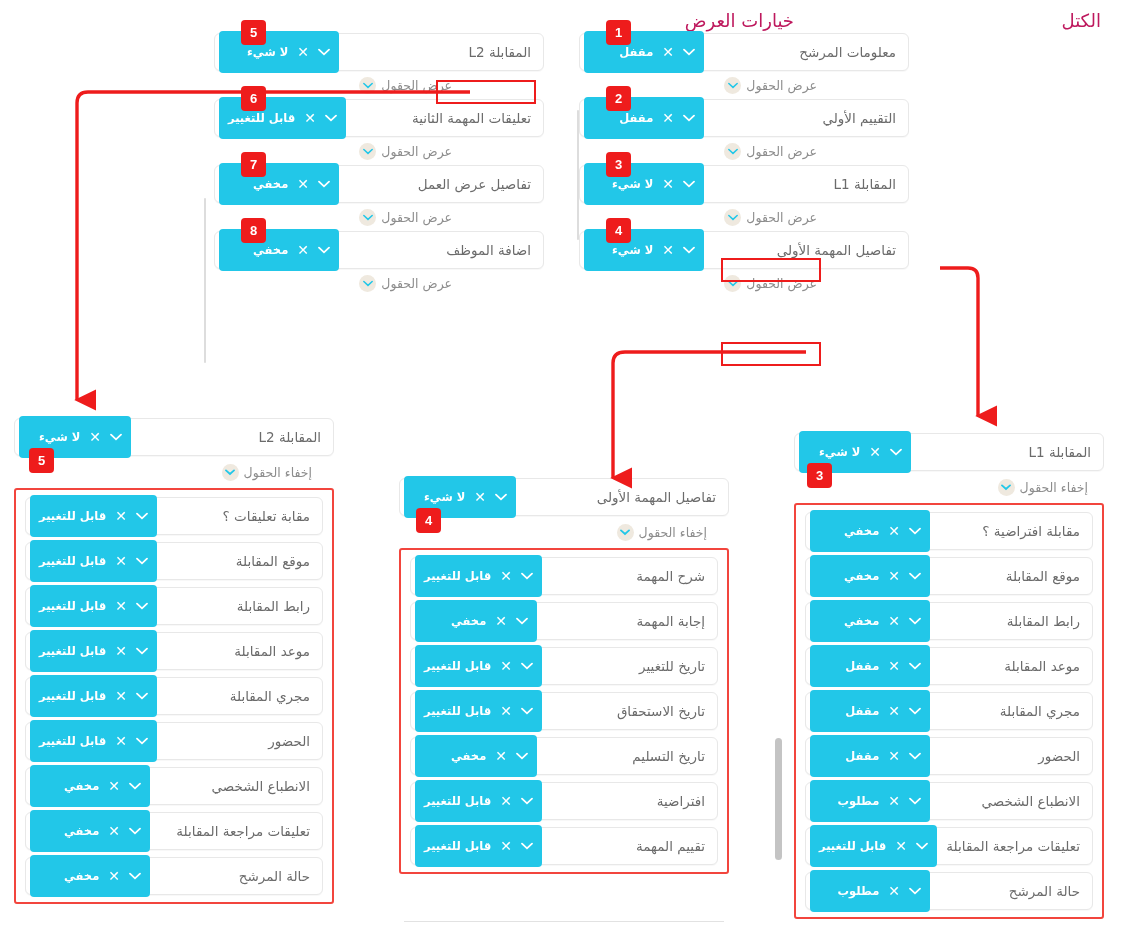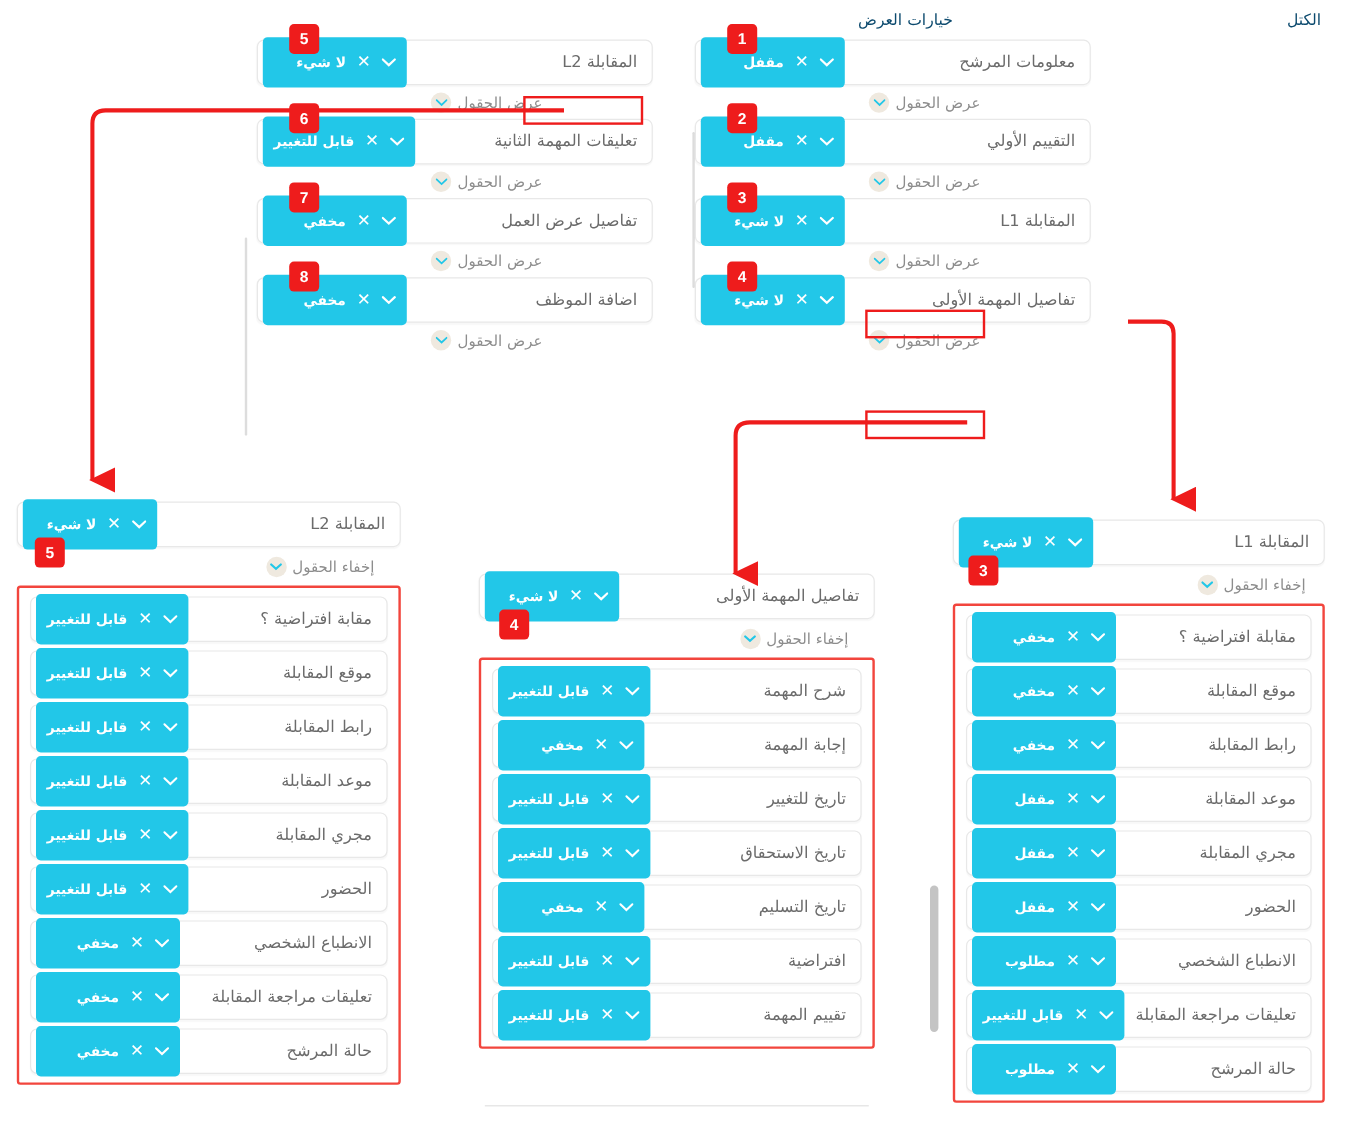--- a/index.html
+++ b/index.html
@@ -145,22 +145,22 @@
   .hl {
     position: absolute;
     border: 2.5px solid #ee1c1c;
     background: transparent;
     z-index: 30;
   }
 
   
   .colhead {
     position: absolute;
-    font-size: 13px;
-    color: #0c4a6e;
+    font-size: 18px;
+    color: #be185d;
     white-space: nowrap;
   }
 
   
   #connectors {
     position: absolute;
     left: 0; top: 0;
     width: 1124px; height: 936px;
     pointer-events: none;
     z-index: 20;
@@ -429,21 +429,21 @@
         <span>إخفاء الحقول</span>
         <span class="toggle-circle">
           <svg width="10" height="7" viewBox="0 0 10 7">
               <path d="M1 1.4 L5 5 L9 1.4" stroke="#22c7e8" stroke-width="1.8" fill="none" stroke-linecap="round"></path>
             </svg>
         </span>
       </span>
     </div>
     <div class="panel" id="panel5-fields" style="position:relative; margin-top:2px;">
         <div class="row">
-          <span class="row-label">مقابة افتراضية ؟</span>
+          <span class="row-label">مقابة تعليقات ؟</span>
           <span class="chip" style="min-width: 120px;">
             <span class="chip-text">قابل للتغيير</span>
             <span class="chip-x">✕</span>
             <span class="chip-caret">
               <svg width="12" height="8" viewBox="0 0 12 8">
                 <path d="M1 1.6 L6 6.3 L11 1.6" stroke="#ffffff" stroke-width="1.8" fill="none" stroke-linecap="round"></path>
               </svg>
             </span>
           </span>
         </div>

